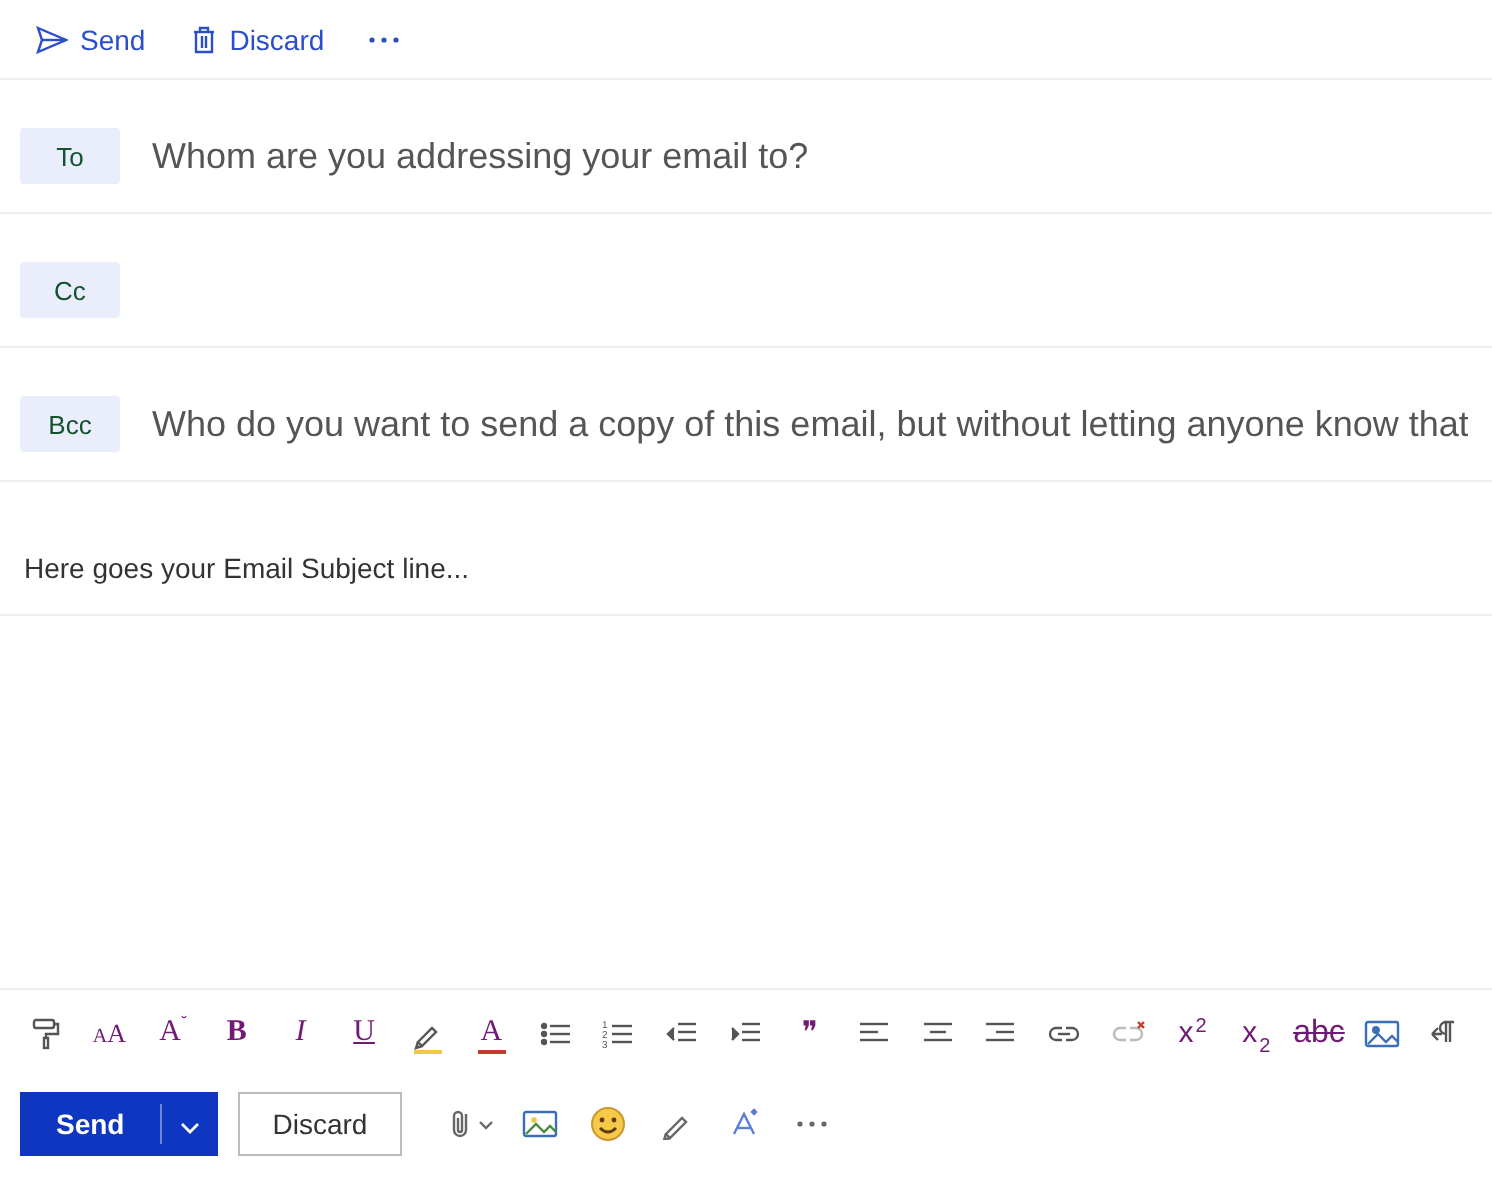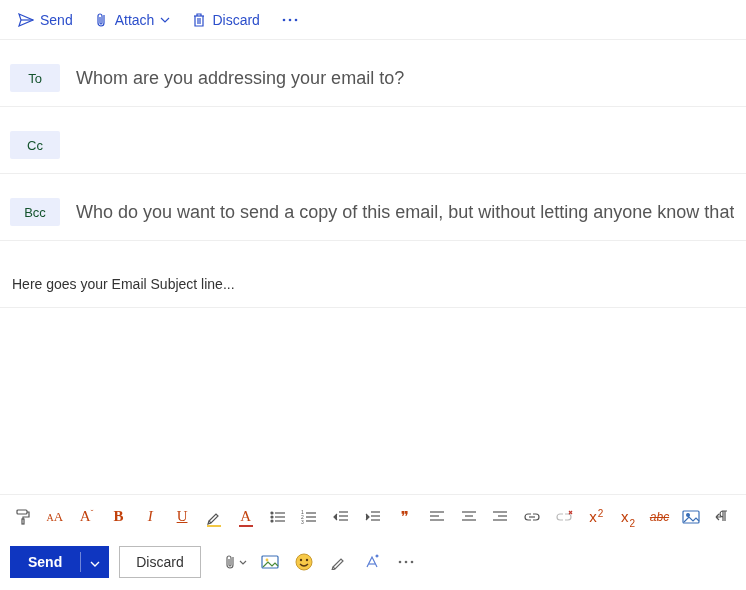--- a/index.html
+++ b/index.html
@@ -112,29 +112,29 @@
     color: #666;
     overflow: hidden;
   }
   .fbtn {
     width: 30px;
     height: 30px;
     display: inline-flex;
     align-items: center;
     justify-content: center;
     cursor: pointer;
-    color: #c2410c;
+    color: #701a75;
     font-size: 15px;
     position: relative;
   }
   .fbtn svg { display: block; }
   .fbtn .serif { font-family: Georgia, "Times New Roman", serif; }
   .fbtn .sup { font-size: 10px; position: relative; top: -5px; left: 1px; }
   .fbtn .sub { font-size: 10px; position: relative; top: 5px; left: 1px; }
-  .fbtn .strike { text-decoration: line-through; font-size: 12px; font-style: italic; }
+  .fbtn .strike { text-decoration: line-through; font-size: 16px; }
   .fbtn .underline-bar {
     position: absolute;
     bottom: 5px;
     left: 8px;
     right: 8px;
     height: 2px;
   }
   .flex-push { margin-left: auto; }
 
   
@@ -207,33 +207,20 @@
   <div class="tb-btn">
     <span class="tb-icon">
       <svg width="16" height="14" viewBox="0 0 16 14" fill="none" stroke="#2b4ecb" stroke-width="1.2">
         <path d="M1 1 L15 7 L1 13 L3 7 Z"></path>
         <line x1="3" y1="7" x2="15" y2="7"></line>
       </svg>
     </span>
     <span>Send</span>
   </div>
 
-  <div class="tb-btn">
-    <span class="tb-icon">
-      <svg width="14" height="16" viewBox="0 0 14 16" fill="none" stroke="#2b4ecb" stroke-width="1.2">
-        <path d="M9 3 v8 a3 3 0 0 1 -6 0 v-7 a2 2 0 0 1 4 0 v7 a1 1 0 0 1 -2 0 v-6"></path>
-      </svg>
-    </span>
-    <span>Attach</span>
-    <span class="tb-icon">
-      <svg width="10" height="6" viewBox="0 0 10 6" fill="none" stroke="#2b4ecb" stroke-width="1.2">
-        <path d="M1 1 L5 5 L9 1"></path>
-      </svg>
-    </span>
-  </div>
 
   <div class="tb-btn">
     <span class="tb-icon">
       <svg width="14" height="16" viewBox="0 0 14 16" fill="none" stroke="#2b4ecb" stroke-width="1.2">
         <path d="M2 4 h10"></path>
         <path d="M5 4 V2 h4 v2"></path>
         <path d="M3 4 v10 h8 V4"></path>
         <line x1="6" y1="6" x2="6" y2="12"></line>
         <line x1="8" y1="6" x2="8" y2="12"></line>
       </svg>

